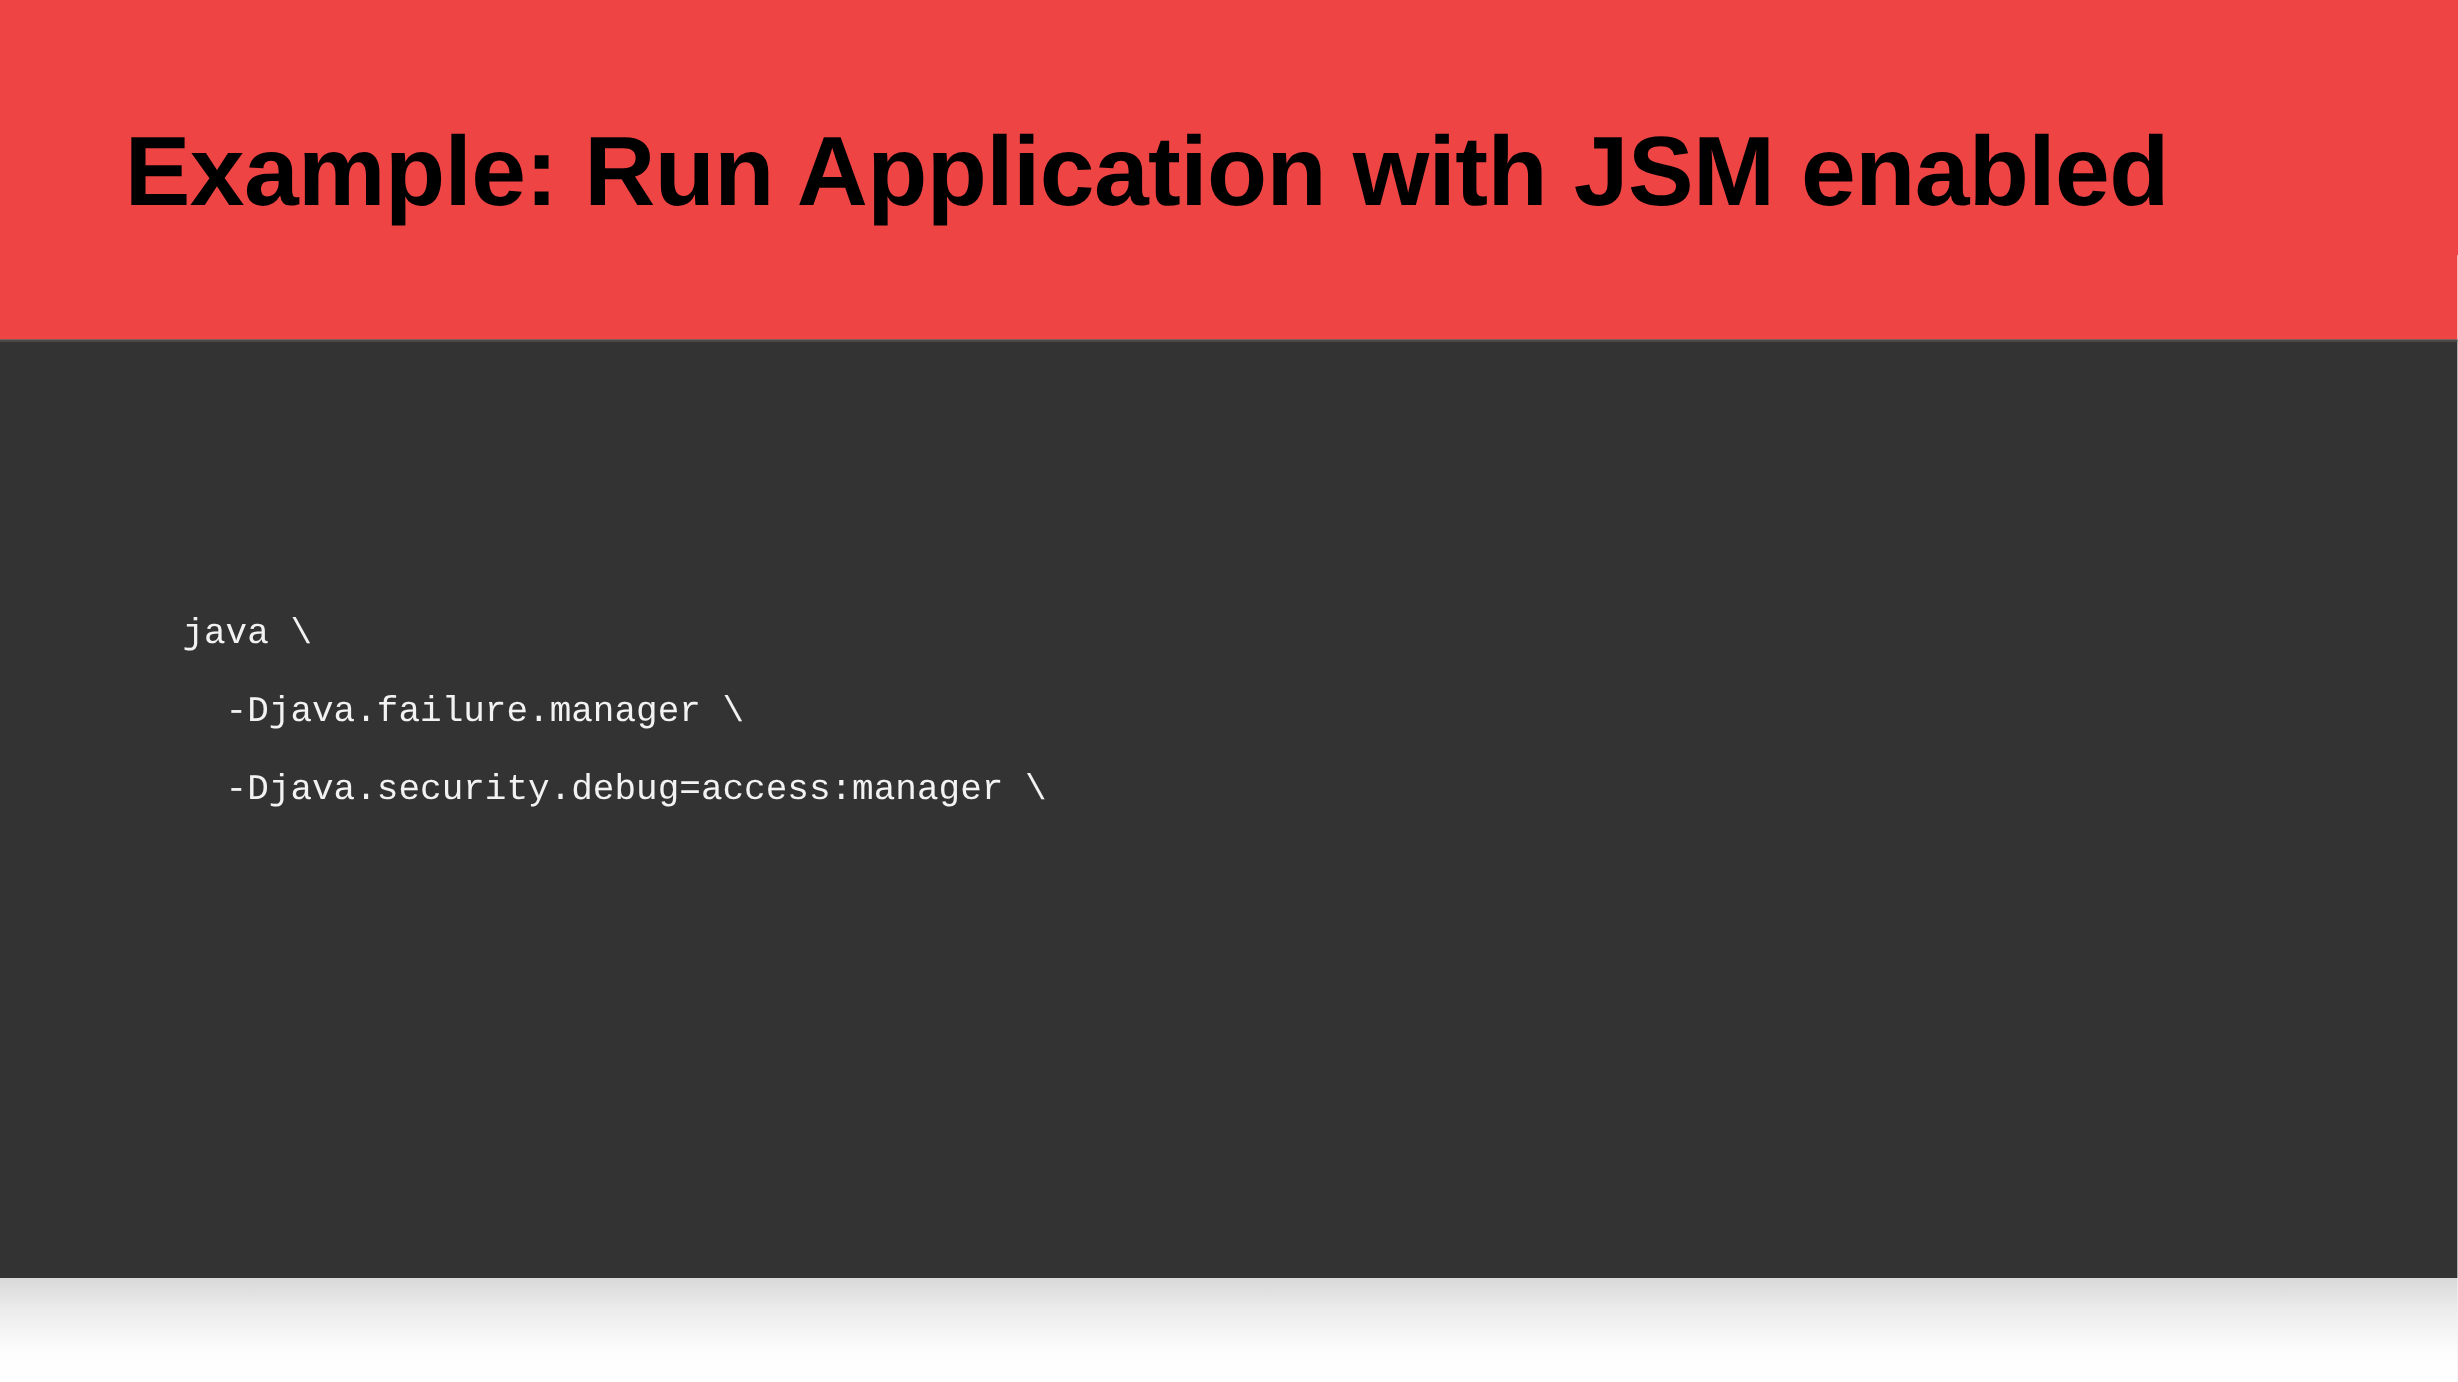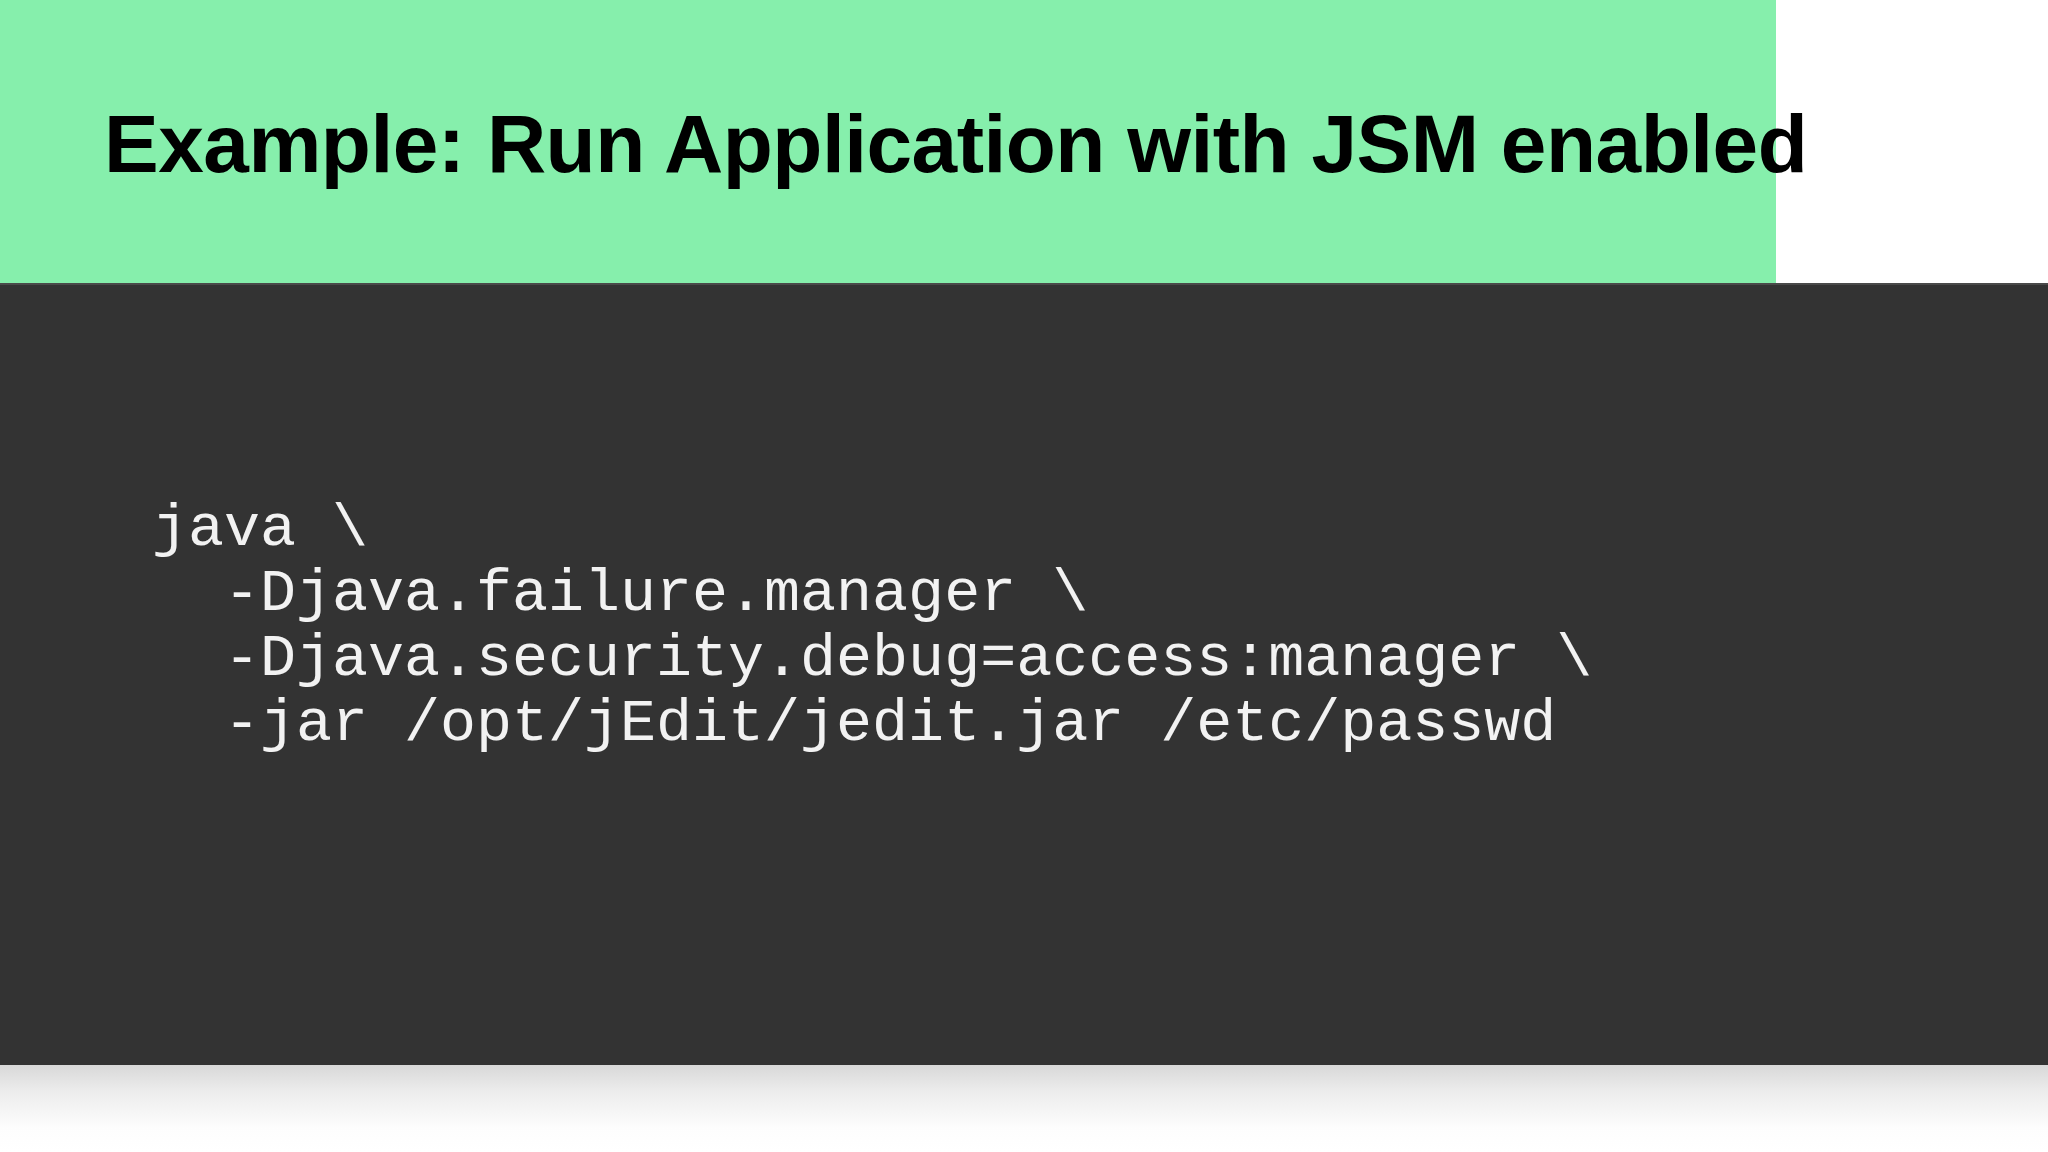--- a/index.html
+++ b/index.html
@@ -20,23 +20,23 @@
     height: 1152px;
     background: #ffffff;
     overflow: hidden;
   }
 
   
   .title-area {
     position: absolute;
     left: 0;
     top: 0;
-    width: 1776px;
+    width: 2048px;
     height: 283px;
-    background: #86efac;
+    background: #ef4444;
   }
 
   .slide-title {
     position: absolute;
     left: 104px;
     top: 96px;
     width: 1850px;
     margin: 0;
     font-family: "Liberation Sans", sans-serif;
     font-weight: bold;
@@ -59,21 +59,21 @@
     box-sizing: border-box;
     overflow: hidden;
   }
 
   .code-block {
     position: absolute;
     left: 152px;
     top: 212px;
     margin: 0;
     font-family: "Liberation Mono", "DejaVu Sans Mono", monospace;
-    font-size: 60px;
+    font-size: 30px;
     line-height: 65px;
     color: #f2f2f2;
     white-space: pre;
     letter-spacing: 0px;
   }
 
   .code-line {
     display: block;
     white-space: pre;
   }
@@ -91,21 +91,21 @@
 </head>
 <body>
 
 <div class="slide">
 
   <div class="title-area">
     <h1 class="slide-title">Example: Run Application with JSM enabled</h1>
   </div>
 
   <div class="code-panel">
-    <pre class="code-block"><span class="code-line">java \</span><span class="code-line">  -Djava.failure.manager \</span><span class="code-line">  -Djava.security.debug=access:manager \</span><span class="code-line">  -jar /opt/jEdit/jedit.jar /etc/passwd</span></pre>
+    <pre class="code-block"><span class="code-line">java \</span><span class="code-line">  -Djava.failure.manager \</span><span class="code-line">  -Djava.security.debug=access:manager \</span></pre>
   </div>
 
   <div class="footer">
 
     
 
     
 
   </div>
 

